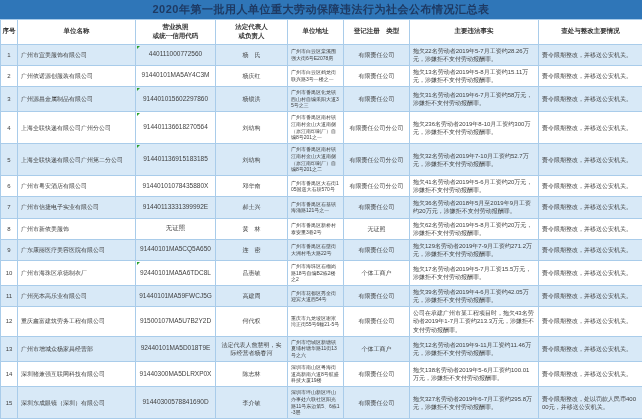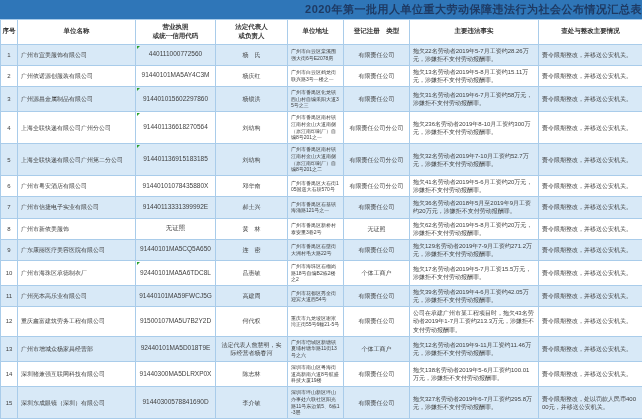--- a/index.html
+++ b/index.html
@@ -3,21 +3,21 @@
 <meta charset="utf-8">
 <style>
   html,body{margin:0;padding:0;}
   body{
     width:642px;height:419px;overflow:hidden;background:#fff;
     font-family:"Liberation Sans","DejaVu Sans",sans-serif;
     -webkit-font-smoothing:antialiased;
   }
   .title-bar{
     width:642px;height:19px;background:#2F76B8;
-    display:flex;align-items:center;justify-content:flex-end;
+    display:flex;align-items:center;justify-content:center;
   }
   .title-text{
     font-size:11px;font-weight:bold;color:#1E3A63;letter-spacing:.5px;white-space:nowrap;
   }
   table{
     width:642px;height:400px;border-collapse:collapse;table-layout:fixed;
     background:#fff;
   }
   th,td{
     border:1px solid #A9CCEA;

